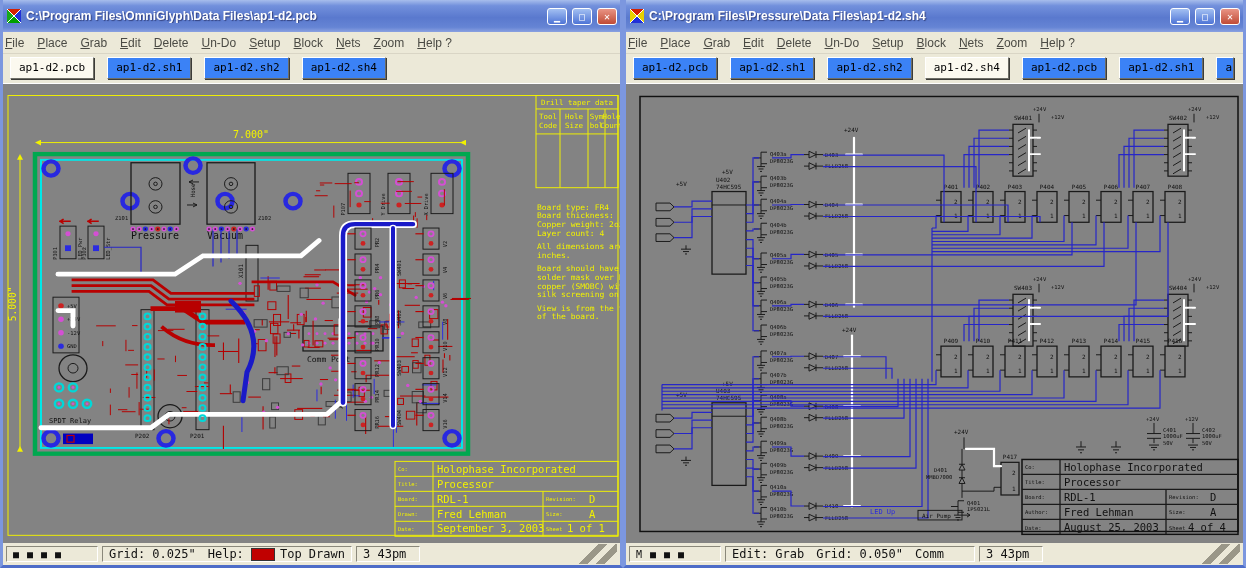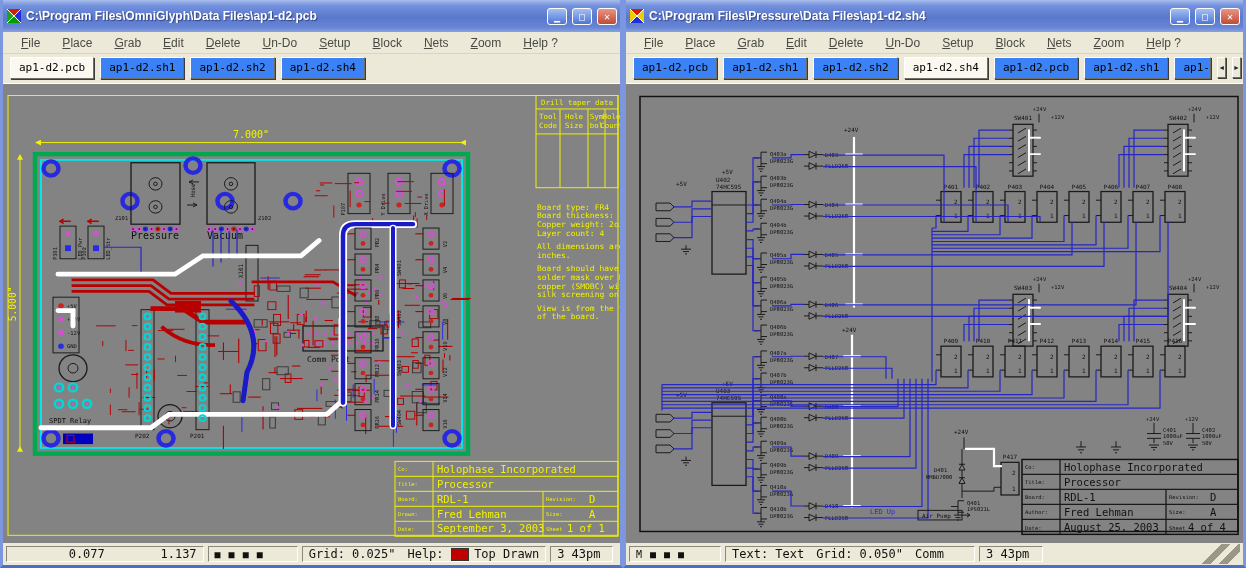--- a/index.html
+++ b/index.html
@@ -7,24 +7,24 @@
   .window{width:623px;height:568px;box-sizing:border-box;display:flex;flex-direction:column;background:#ECE9D8;
     border-left:3px solid #7C97DF;border-right:3px solid #7C97DF;border-bottom:3px solid #4E6DC8;}
   .titlebar{height:32px;flex:0 0 auto;display:flex;align-items:center;gap:4px;padding:0 3px;
     background:linear-gradient(180deg,#A7BDEC 0%,#7290DC 18%,#5A79CE 55%,#6584D4 85%,#8AA1E0 100%);}
   .win-icon{width:16px;height:16px;flex:0 0 auto;}
   .title-text{flex:1;color:#fff;font-weight:bold;font-size:12px;white-space:nowrap;overflow:hidden;text-shadow:1px 1px 1px #33427F;}
   .win-btn{width:20px;height:17px;border-radius:3px;border:1px solid #fff;box-sizing:border-box;margin-left:1px;
     display:flex;align-items:center;justify-content:center;color:#fff;font-size:10px;font-weight:bold;font-family:"DejaVu Sans Mono",monospace;}
   .btn-min,.btn-max{background:linear-gradient(180deg,#A3C0F2,#4E74D6);}
   .btn-close{background:linear-gradient(180deg,#E99484,#C04B36);}
-  .menubar{height:21px;flex:0 0 auto;display:flex;align-items:center;gap:22px;padding:0 18px;font-size:12px;color:#4A4A44;border-bottom:1px solid #D9D5C5;}
+  .menubar{height:21px;flex:0 0 auto;display:flex;align-items:center;gap:13px;padding:0 2px;font-size:12px;color:#4A4A44;border-bottom:1px solid #D9D5C5;}
   .menu-item{display:inline-block;cursor:default;}
   .menu-item::first-letter{text-decoration:underline;}
-  .tabbar{height:25px;flex:0 0 auto;display:flex;align-items:center;gap:6px;padding:1px 2px 3px 7px;}
+  .tabbar{height:25px;flex:0 0 auto;display:flex;align-items:center;gap:13px;padding:1px 2px 3px 7px;}
   .tab{font-family:"DejaVu Sans Mono",monospace;font-size:11px;padding:3px 8px 4px;background:#3b82f6;white-space:nowrap;
     border:1px solid;border-color:#FFFFFF #6E6E66 #6E6E66 #FFFFFF;box-shadow:1px 1px 0 #3C3C38;}
   .tab.active{background:#FBF9EF;}
   .tab.clip{max-width:62px;overflow:hidden;}
   .tab-arrow{width:17px;height:19px;display:flex;align-items:center;justify-content:center;font-size:7px;color:#222;background:#ECE9D8;
     border:1px solid;border-color:#FFFFFF #6E6E66 #6E6E66 #FFFFFF;box-shadow:1px 1px 0 #3C3C38;}
   .canvas{flex:1;background:#838383;position:relative;overflow:hidden;border-top:1px solid #fff;}
   .canvas svg{width:100%;height:100%;display:block;}
   .statusbar{height:20px;flex:0 0 auto;display:flex;align-items:center;gap:4px;padding:1px 3px;background:#ECE9D8;
     font-family:"DejaVu Sans Mono",monospace;font-size:12px;color:#111;}
@@ -722,24 +722,20 @@
             <circle cx="199.5" cy="295" r="3" fill="none" stroke="#00D8D8" stroke-width="2"></circle>
             <circle cx="199.5" cy="305.6" r="3" fill="none" stroke="#00D8D8" stroke-width="2"></circle>
             <circle cx="199.5" cy="316.2" r="3" fill="none" stroke="#00D8D8" stroke-width="2"></circle>
             <circle cx="199.5" cy="326.8" r="3" fill="none" stroke="#00D8D8" stroke-width="2"></circle>
             <circle cx="199.5" cy="337.4" r="3" fill="none" stroke="#00D8D8" stroke-width="2"></circle>
             <circle cx="199.5" cy="348" r="3" fill="none" stroke="#00D8D8" stroke-width="2"></circle>
           </g>
         </svg>
     </div>
     <div class="statusbar">
-      <div class="status-seg seg-coords">
-        <span>0.077</span>
-          <span>1.137</span>
-      </div>
       <div class="status-seg seg-dots">■ ■ ■ ■</div>
       <div class="status-seg seg-grid">
         <span class="gap">Grid: 0.025"</span>
         <span>Help:</span>
         <span class="swatch"></span>
         <span>Top Drawn</span>
       </div>
       <div class="status-seg seg-time">3 43pm</div>
       <div class="grip"></div>
     </div>
@@ -1333,21 +1329,21 @@
           <text x="399" y="464" class="klab">Date:</text>
           <text x="438" y="465" class="kval">August 25, 2003</text>
           <text x="543" y="464" class="klab">Sheet</text>
           <text x="562" y="465" class="kval">4 of 4</text>
         </g>
       </svg>
     </div>
     <div class="statusbar">
       <div class="status-seg seg-dots">M ■ ■ ■</div>
       <div class="status-seg seg-grid">
-        <span class="gap">Text: Text</span>
+        <span class="gap">Edit: Grab</span>
         <span class="gap">Grid: 0.050"</span>
         <span>Comm</span>
       </div>
       <div class="status-seg seg-time">3 43pm</div>
       <div class="grip"></div>
     </div>
   </div>
 </div>
 
 </body></html>

